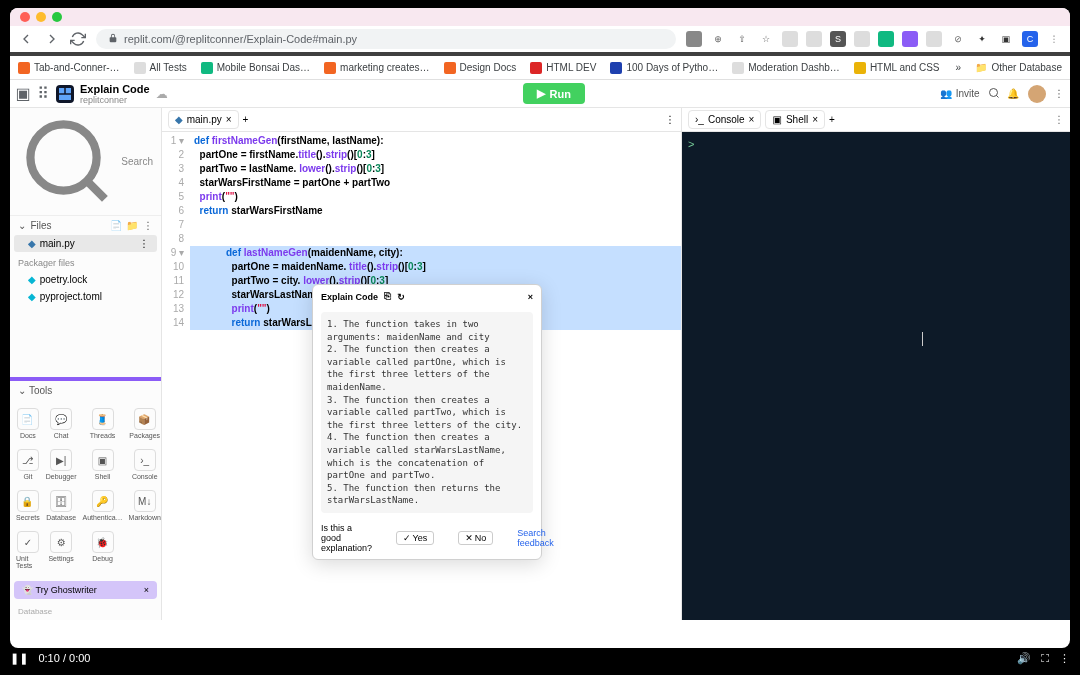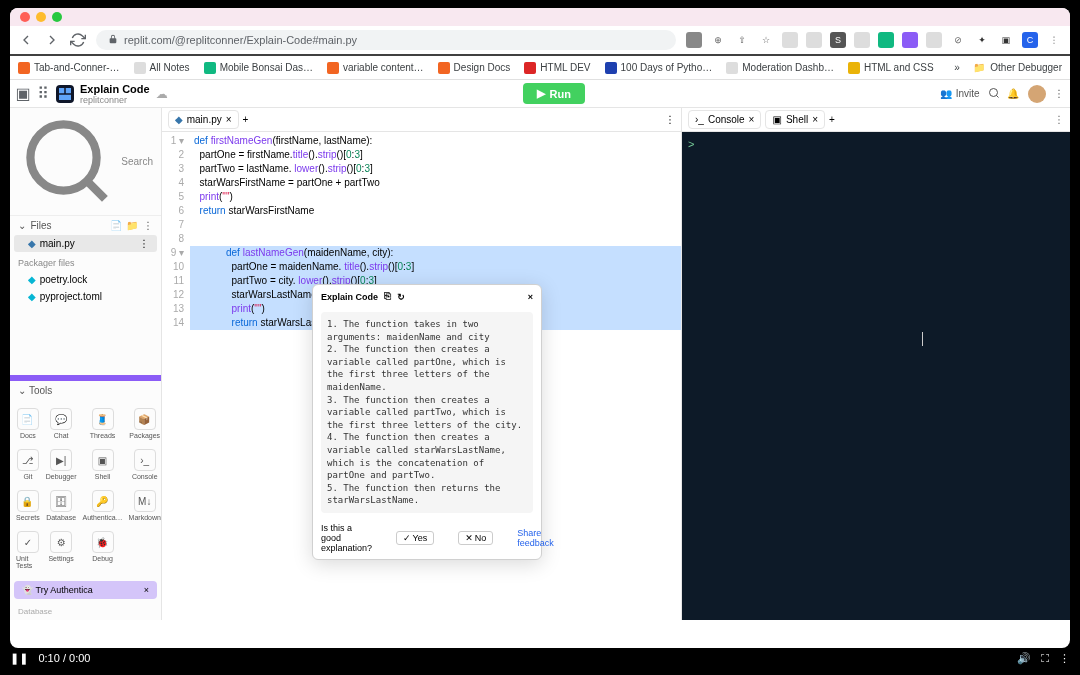--- a/index.html
+++ b/index.html
@@ -1,20 +1,20 @@
 <!DOCTYPE html>
 <html><head>
 <meta charset="utf-8">
 <style>
 * { box-sizing: border-box; margin: 0; padding: 0; font-family: -apple-system, BlinkMacSystemFont, "Segoe UI", sans-serif; }
 body { background: #000; width: 1080px; height: 675px; overflow: hidden; }
 .device-frame { position: relative; width: 1060px; height: 640px; margin: 8px auto; background: #fff; border-radius: 8px; overflow: hidden; }
 .mac-titlebar { height: 18px; padding: 4px 10px; display: flex; gap: 6px; align-items: center; background: linear-gradient(#f8e8f0,#f8e8f0); }
 .tl-dot { width: 10px; height: 10px; border-radius: 50%; }
-.browser-chrome { height: 30px; display: flex; align-items: center; padding: 0 8px; gap: 10px; background: #fff; border-bottom: 2px solid #404040; }
+.browser-chrome { height: 30px; display: flex; align-items: center; padding: 0 8px; gap: 10px; background: #fff; border-bottom: 4px solid #404040; }
 .nav-btn { width: 16px; height: 16px; display: flex; align-items: center; justify-content: center; color: #5f6368; }
 .addrbar { flex: 1; display: flex; align-items: center; gap: 6px; background: #f1f3f4; border-radius: 14px; padding: 4px 12px; font-size: 11px; color: #5f6368; }
 .ext-row { display: flex; gap: 8px; align-items: center; }
 .ext-icon { width: 16px; height: 16px; border-radius: 3px; display: flex; align-items: center; justify-content: center; font-size: 9px; color: #fff; }
 .bookmarks { height: 24px; display: flex; align-items: center; padding: 0 8px; gap: 14px; background: #fff; border-bottom: 1px solid #e0e0e0; font-size: 10px; color: #3c4043; }
 .bm { display: flex; align-items: center; gap: 4px; }
 .bm-icon { width: 12px; height: 12px; border-radius: 2px; }
 .replit-header { height: 28px; display: flex; align-items: center; padding: 0 6px; background: #fff; border-bottom: 1px solid #e5e5e5; }
 .repl-left { display: flex; align-items: center; gap: 6px; }
 .repl-logo { width: 18px; height: 18px; background: #0f172a; border-radius: 4px; display: flex; align-items: center; justify-content: center; }
@@ -23,32 +23,32 @@
 .run-btn { margin: 0 auto; background: #42d15f; color: #fff; font-size: 11px; font-weight: 600; padding: 4px 14px; border-radius: 4px; display: flex; align-items: center; gap: 4px; }
 .repl-right { display: flex; align-items: center; gap: 8px; font-size: 10px; color: #555; }
 .main-area { display: flex; height: calc(100% - 100px - 28px); }
 .sidebar { width: 152px; background: #fcfcfc; border-right: 1px solid #e5e5e5; display: flex; flex-direction: column; justify-content: flex-end; }
 .search-bar { padding: 4px 8px; display: flex; align-items: center; gap: 4px; border-bottom: 1px solid #eee; font-size: 10px; color: #888; }
 .files-hdr { padding: 4px 8px; font-size: 10px; color: #555; display: flex; align-items: center; gap: 4px; }
 .file-item { padding: 3px 8px 3px 18px; font-size: 10px; display: flex; align-items: center; gap: 4px; }
 .file-item.active { background: #e8e8e8; border-radius: 3px; margin: 0 4px; padding-left: 14px; }
 .pkg-hdr { padding: 6px 8px 3px; font-size: 9px; color: #888; }
 .tools-section { margin-top: auto; }
-.tools-hdr { padding: 4px 8px; font-size: 10px; color: #555; border-top: 6px solid #8b5cf6; }
+.tools-hdr { padding: 4px 8px; font-size: 10px; color: #555; border-top: 4px solid #8b5cf6; }
 .tools-grid { display: grid; grid-template-columns: repeat(4, 1fr); gap: 2px; padding: 4px; }
 .tool { display: flex; flex-direction: column; align-items: center; padding: 4px 2px; font-size: 7px; color: #555; }
 .tool-icon { width: 22px; height: 22px; border: 1px solid #ddd; border-radius: 4px; margin-bottom: 2px; display: flex; align-items: center; justify-content: center; font-size: 10px; }
 .ghost-btn { margin: 4px; padding: 4px 8px; background: #d4c5f9; border-radius: 4px; font-size: 9px; display: flex; align-items: center; justify-content: space-between; }
 .editor-pane { flex: 1; display: flex; flex-direction: column; border-right: 1px solid #e5e5e5; position: relative; }
 .tabs { height: 24px; display: flex; align-items: center; padding: 0 6px; border-bottom: 1px solid #e5e5e5; font-size: 10px; gap: 4px; }
 .tab { display: flex; align-items: center; gap: 4px; padding: 3px 6px; border: 1px solid #e5e5e5; border-radius: 4px; }
 .code-area { flex: 1; display: flex; font-family: "SF Mono", Menlo, monospace; font-size: 10px; position: relative; overflow: hidden; }
 .gutter { width: 28px; text-align: right; color: #aaa; padding: 2px 6px 2px 0; line-height: 14px; background: #fff; }
 .code-lines { flex: 1; padding: 2px 0; line-height: 14px; white-space: pre; }
-.line { padding-left: 4px; }
+.line { padding-left: 4px; font-weight: bold; }
 .hl { background: #c5dfff; padding-left: 36px; }
 .kw { color: #0a68d8; }
 .fn { color: #7c3aed; }
 .str { color: #d14; }
 .num { color: #098658; }
 .explain-popup { position: absolute; left: 150px; top: 176px; width: 230px; background: #fff; border: 1px solid #d0d0d0; border-radius: 6px; box-shadow: 0 4px 20px rgba(0,0,0,.15); font-size: 9px; }
 .exp-hdr { display: flex; align-items: center; padding: 6px 8px; gap: 6px; font-weight: 600; }
 .exp-body { margin: 4px 8px; padding: 6px; background: #f5f5f5; border-radius: 4px; font-family: "SF Mono", Menlo, monospace; font-size: 9px; line-height: 1.4; color: #333; }
 .exp-ftr { display: flex; align-items: center; padding: 6px 8px; gap: 24px; font-size: 9px; }
 .exp-btn { border: 1px solid #ccc; border-radius: 3px; padding: 1px 6px; display: flex; align-items: center; gap: 2px; }
@@ -116,29 +116,29 @@
     </div>
   </div>
 
   <div class="bookmarks">
     <div class="bm">
         <div class="bm-icon" style="background:#f26522"></div>
         <span>Tab-and-Conner-…</span>
       </div>
     <div class="bm">
         <div class="bm-icon" style="background:#ddd"></div>
-        <span>All Notes</span>
+        <span>All Tests</span>
       </div>
     <div class="bm">
         <div class="bm-icon" style="background:#10b981"></div>
         <span>Mobile Bonsai Das…</span>
       </div>
     <div class="bm">
         <div class="bm-icon" style="background:#f26522"></div>
-        <span>variable content…</span>
+        <span>marketing creates…</span>
       </div>
     <div class="bm">
         <div class="bm-icon" style="background:#f26522"></div>
         <span>Design Docs</span>
       </div>
     <div class="bm">
         <div class="bm-icon" style="background:#dc2626"></div>
         <span>HTML DEV</span>
       </div>
     <div class="bm">
@@ -149,21 +149,21 @@
         <div class="bm-icon" style="background:#ddd"></div>
         <span>Moderation Dashb…</span>
       </div>
     <div class="bm">
         <div class="bm-icon" style="background:#eab308"></div>
         <span>HTML and CSS</span>
       </div>
     <span style="margin-left:auto">»</span>
     <div class="bm">
         <span>📁</span>
-        <span>Other Debugger</span>
+        <span>Other Database</span>
       </div>
   </div>
 
   <div class="replit-header">
     <div class="repl-left">
       <div class="nav-btn" style="width:14px">▣</div>
       <div class="nav-btn" style="width:14px">⠿</div>
       <div class="repl-logo">
         <svg viewBox="0 0 24 24" fill="#60a5fa">
             <rect x="4" y="4" width="7" height="7"></rect>
@@ -290,21 +290,21 @@
             <div class="tool">
               <div class="tool-icon">⚙</div>
               <span>Settings</span>
             </div>
             <div class="tool">
               <div class="tool-icon">🐞</div>
               <span>Debug</span>
             </div>
           </div>
         <div class="ghost-btn">
-          <span>👻 <span>Try Authentica</span></span>
+          <span>👻 <span>Try Ghostwriter</span></span>
           <span>×</span>
         </div>
         <div style="padding:4px 8px;font-size:8px;color:#aaa;display:flex;justify-content:space-between">
           <span>Database</span>
         </div>
       </div>
     </div>
 
     <div class="editor-pane">
       <div class="tabs">
@@ -345,21 +345,21 @@
         </div>
         <div class="exp-body" style="white-space:pre-wrap">1. The function takes in two arguments: maidenName and city
 2. The function then creates a variable called partOne, which is the first three letters of the maidenName.
 3. The function then creates a variable called partTwo, which is the first three letters of the city.
 4. The function then creates a variable called starWarsLastName, which is the concatenation of partOne and partTwo.
 5. The function then returns the starWarsLastName.</div>
         <div class="exp-ftr">
           <span>Is this a good explanation?</span>
           <div class="exp-btn">✓ <span>Yes</span></div>
           <div class="exp-btn">✕ <span>No</span></div>
-          <span class="exp-link">Share feedback</span>
+          <span class="exp-link">Search feedback</span>
         </div>
       </div>
     </div>
 
     <div class="console-pane">
       <div class="console-tabs">
         <div class="tab">
           <span>›_</span>
           <span>Console</span>
           <span>×</span>

